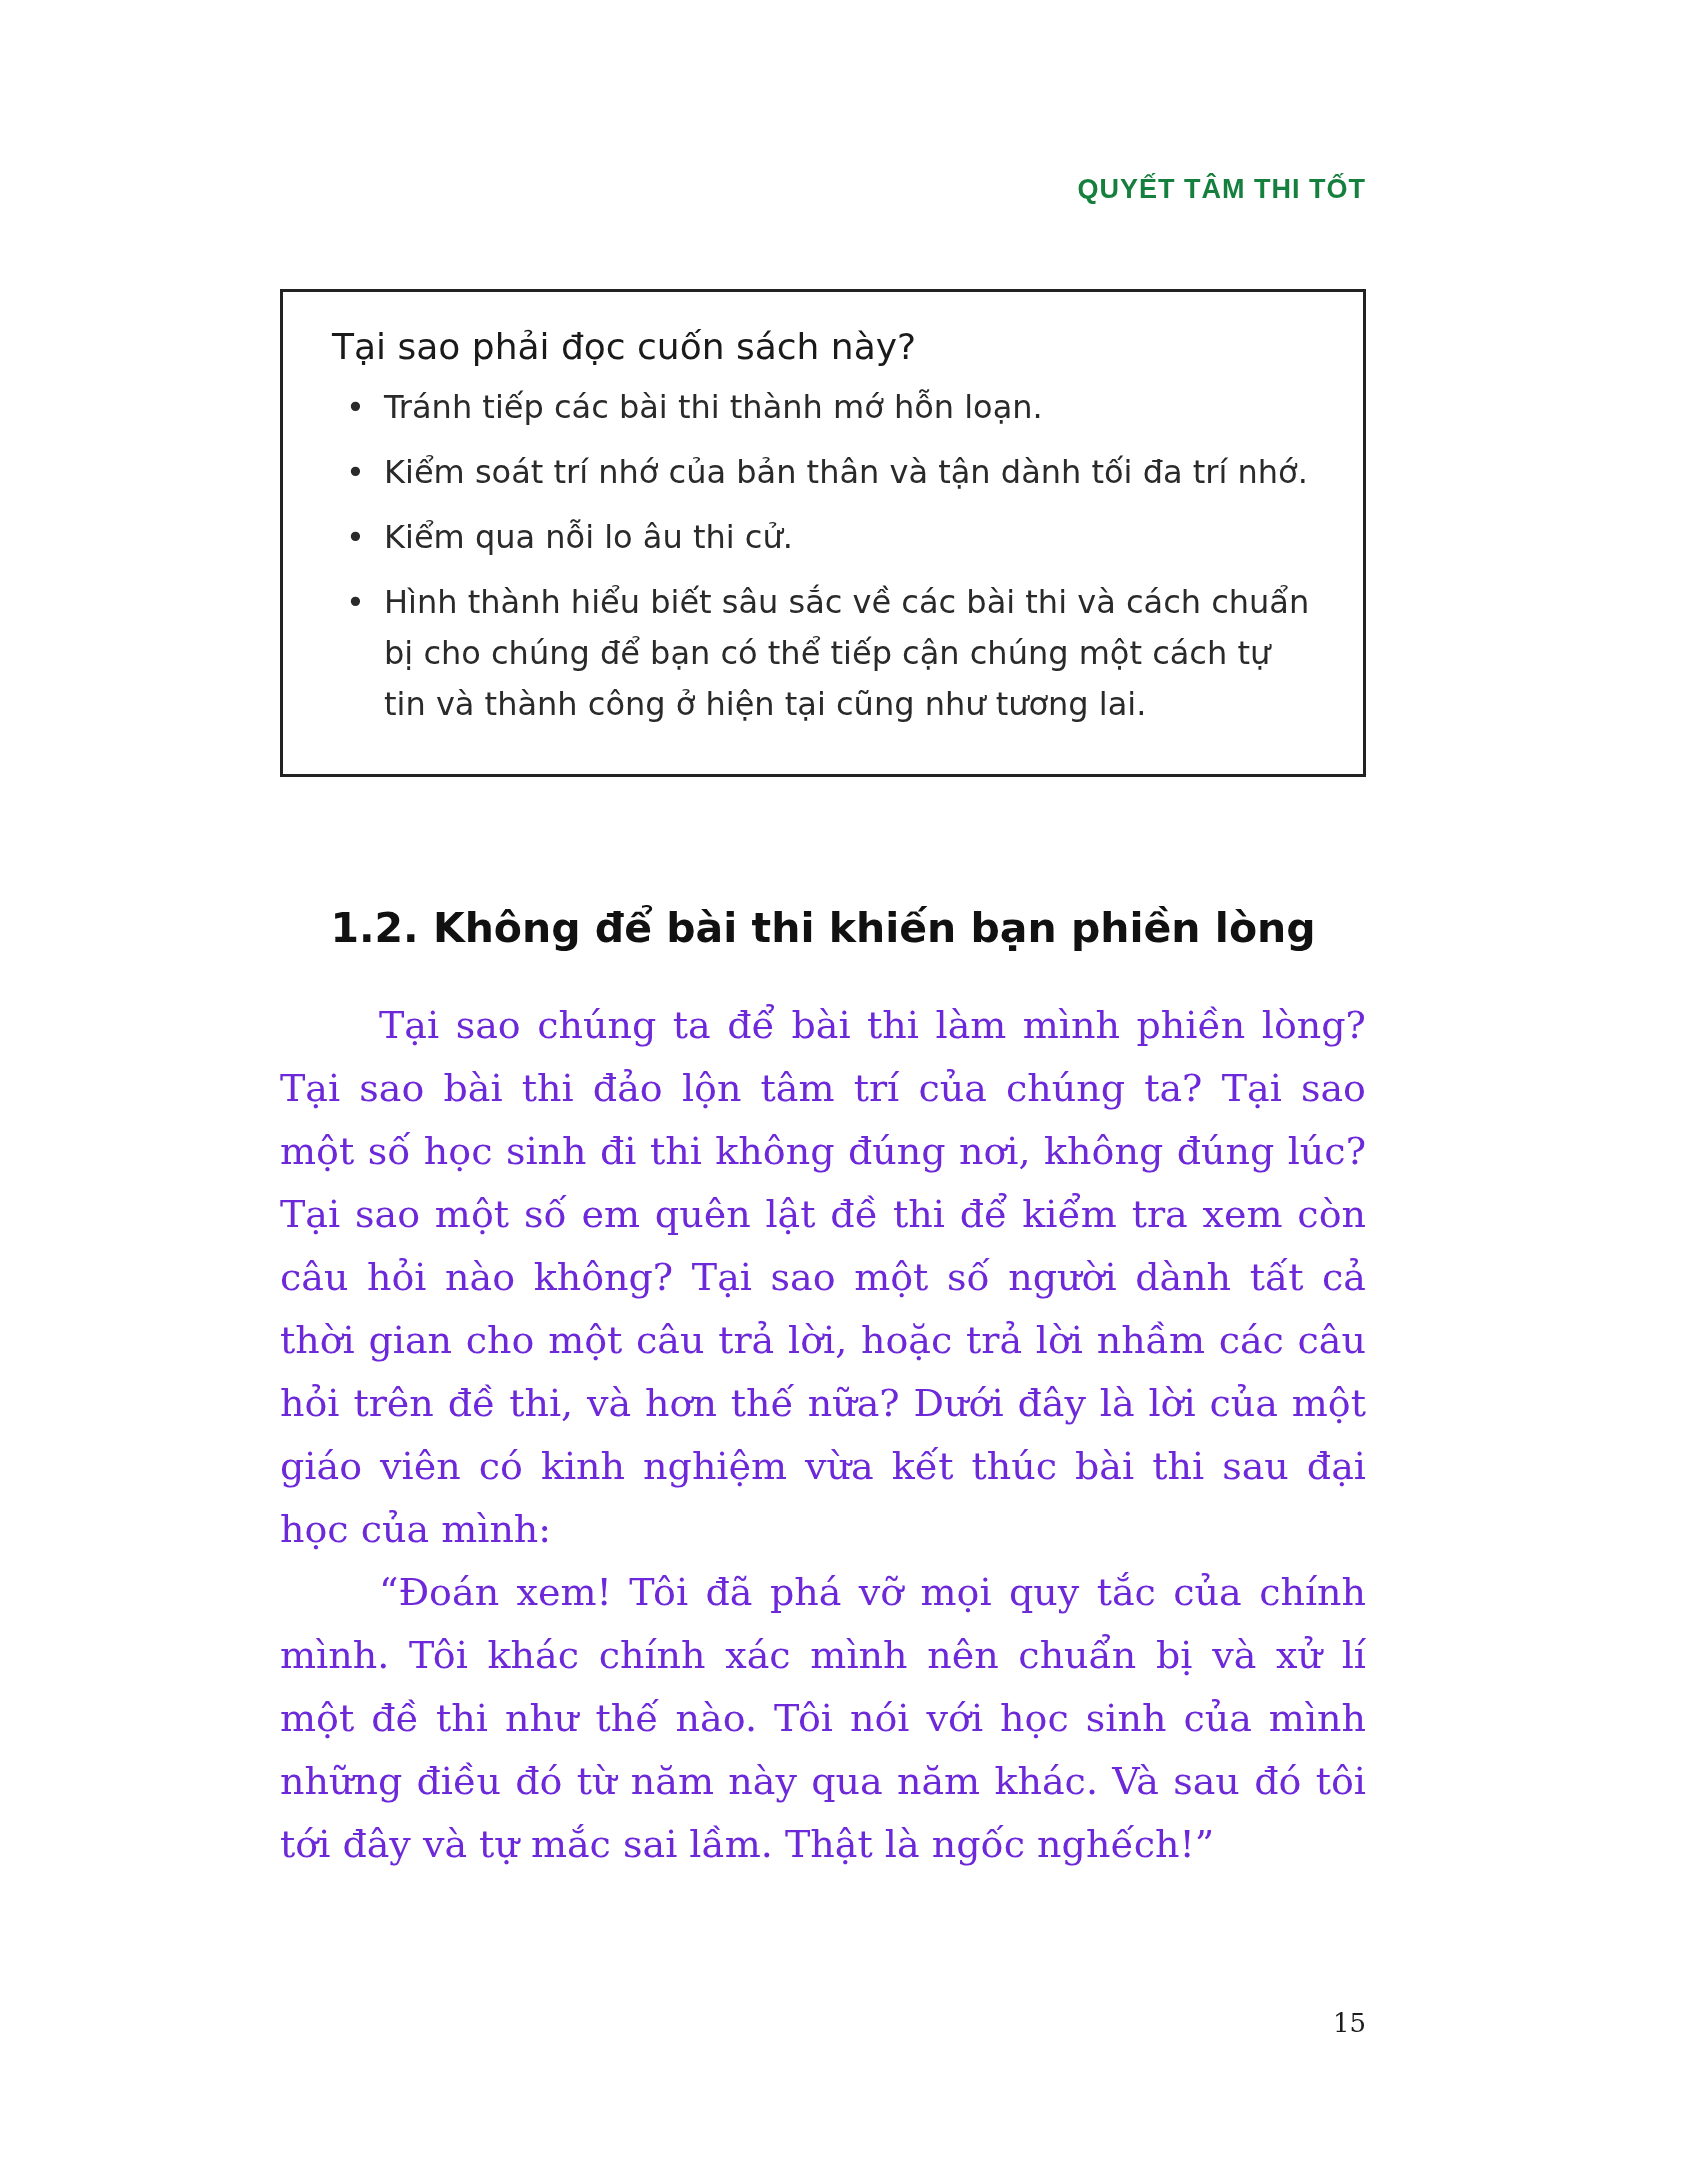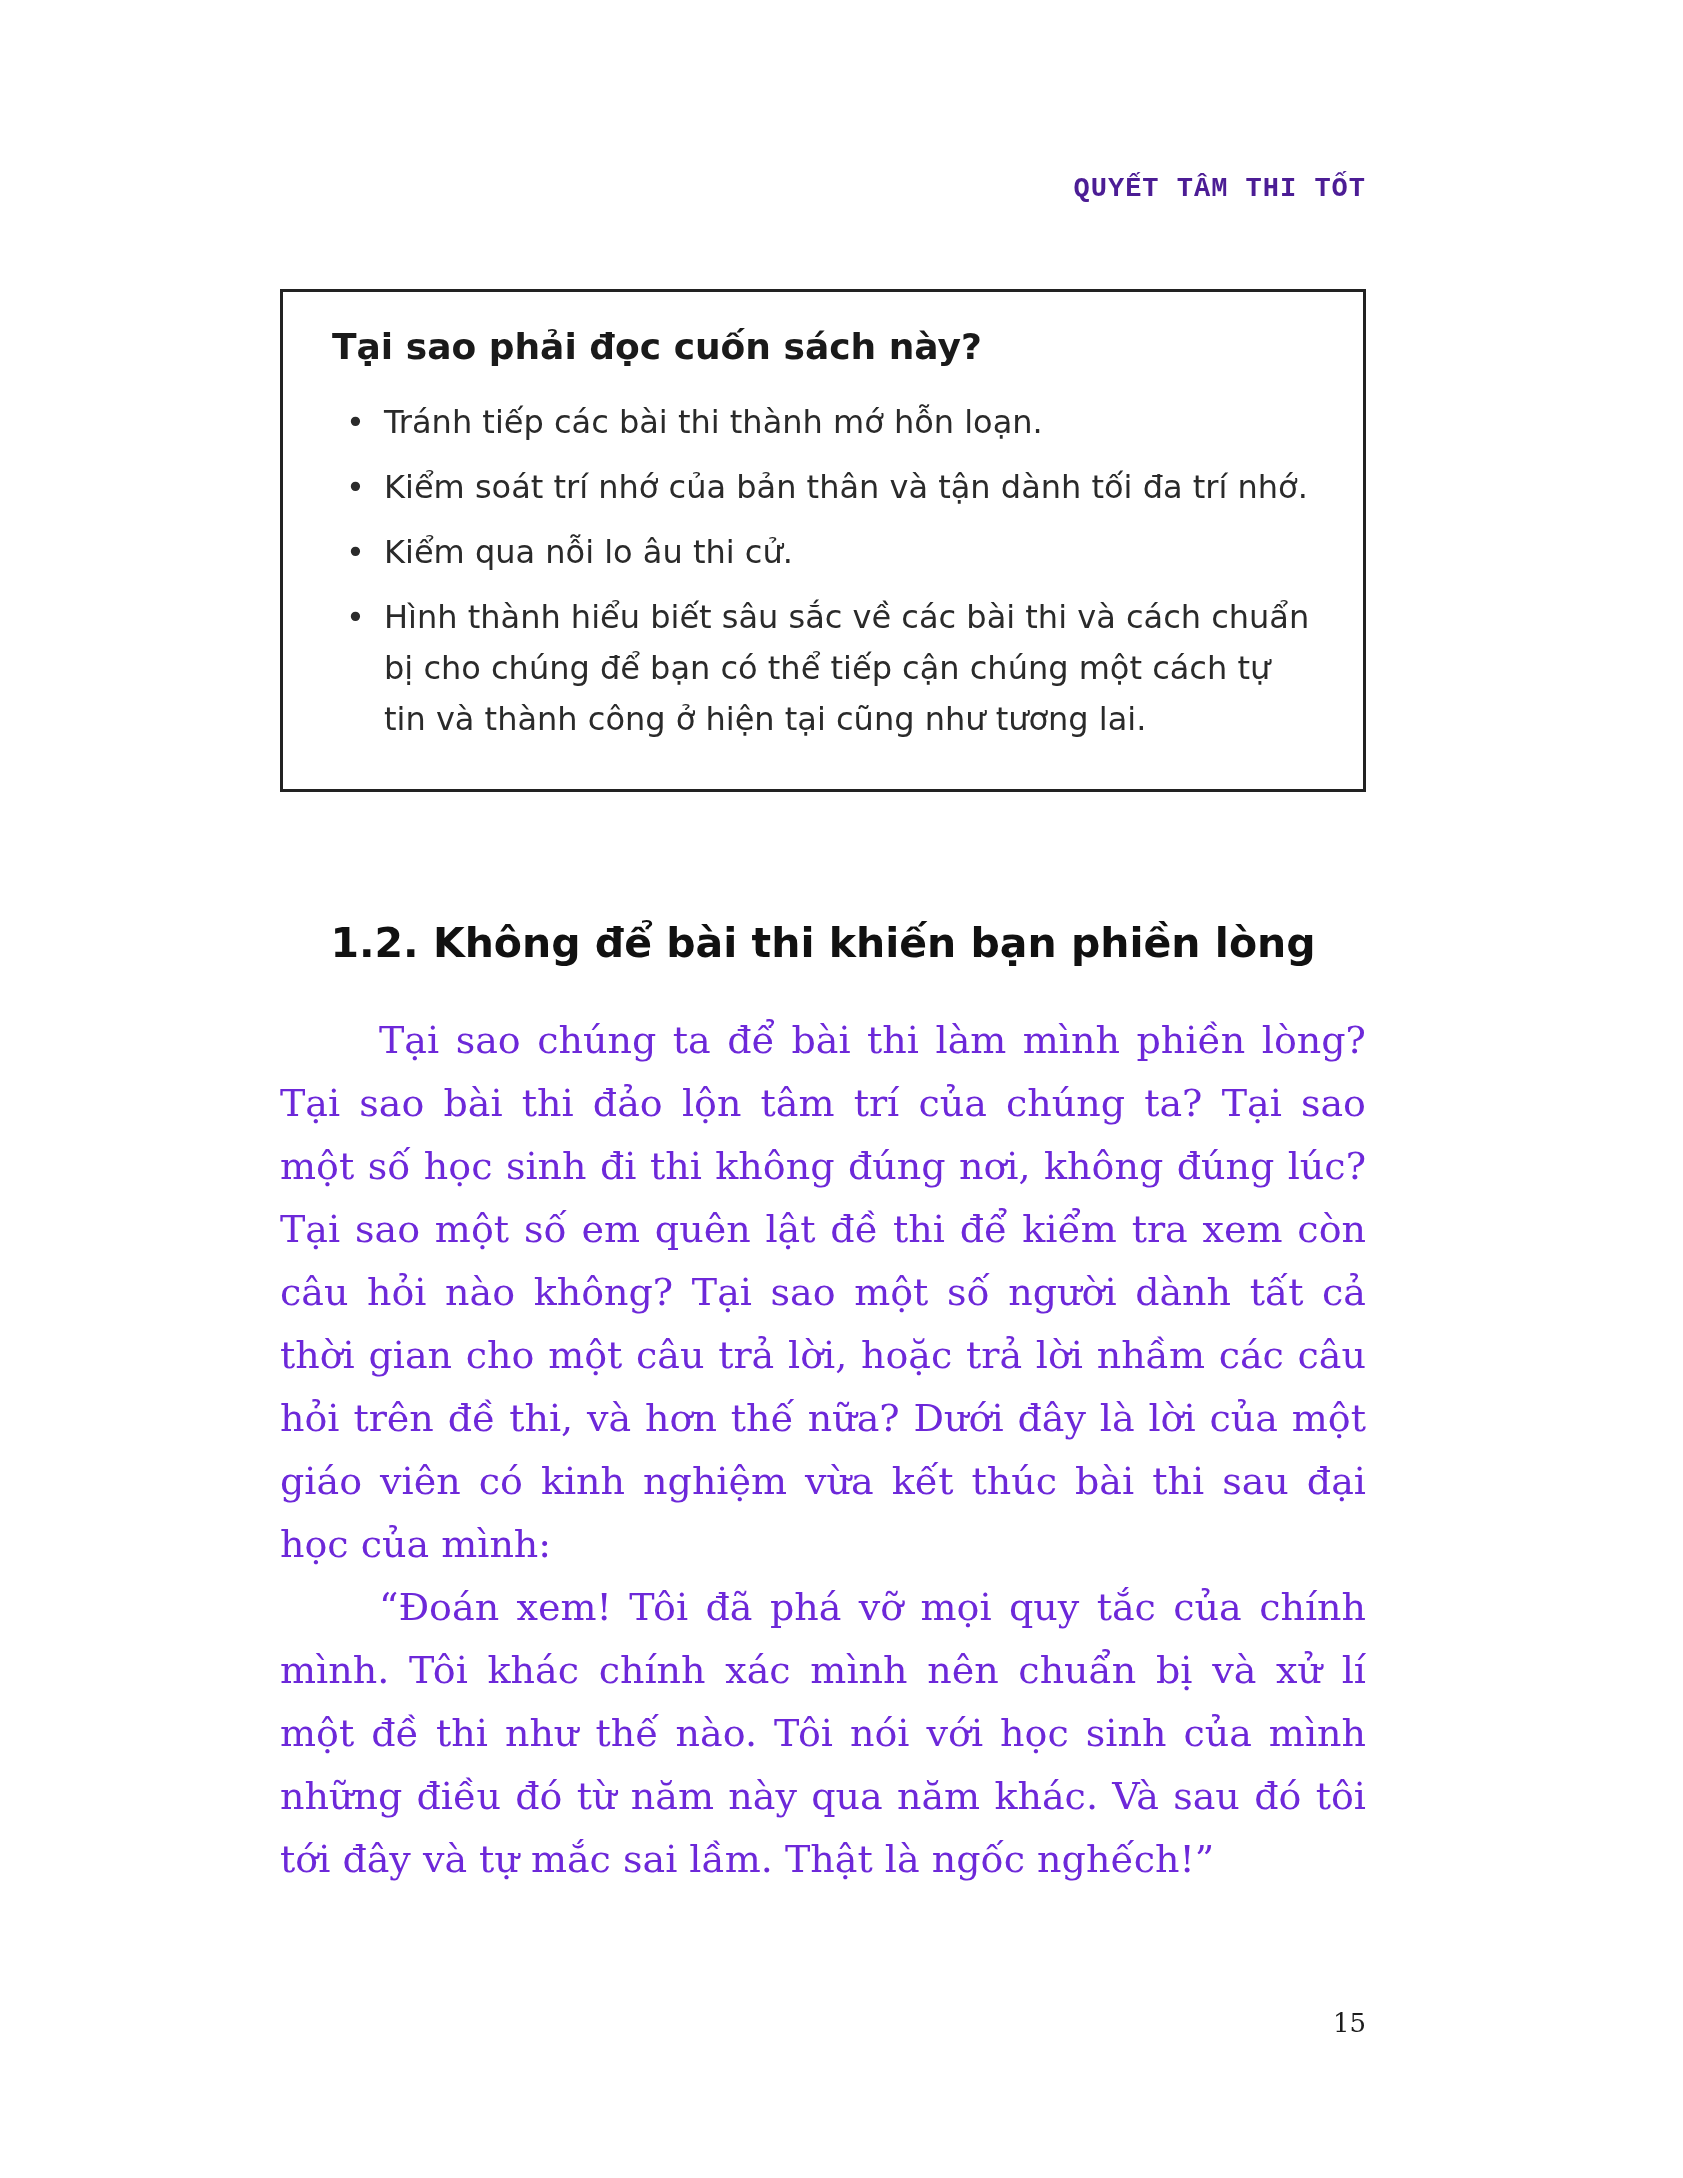--- a/index.html
+++ b/index.html
@@ -12,25 +12,25 @@
     background: #ffffff;
     color: #1c1c1c;
     overflow: hidden;
   }
 
   
   .running-header {
     position: absolute;
     top: 174px;
     right: 317px;
-    font-family: Liberation Mono, monospace;
+    font-family: Liberation Sans, sans-serif;
     font-weight: bold;
     font-size: 27px;
     letter-spacing: 1px;
-    color: #4c1d95;
+    color: #15803d;
     white-space: nowrap;
   }
 
   
   .content {
     position: absolute;
     left: 280px;
     top: 0;
     width: 1086px;
   }
@@ -38,23 +38,23 @@
   
   .info-box {
     margin-top: 289px;
     border: 3px solid #222222;
     padding: 34px 46px 44px 49px;
     font-family: "DejaVu Sans", "Liberation Sans", sans-serif;
     color: #2a2a2a;
   }
   .box-title {
     font-size: 36px;
-    font-weight: bold;
+    font-weight: normal;
     color: #1a1a1a;
-    margin: 0 0 30px 0;
+    margin: 0 0 15px 0;
   }
   .box-intro {
     font-size: 32px;
     margin: 0 0 26px 0;
   }
   .bullets {
     list-style: none;
     margin: 0;
     padding: 0;
   }

